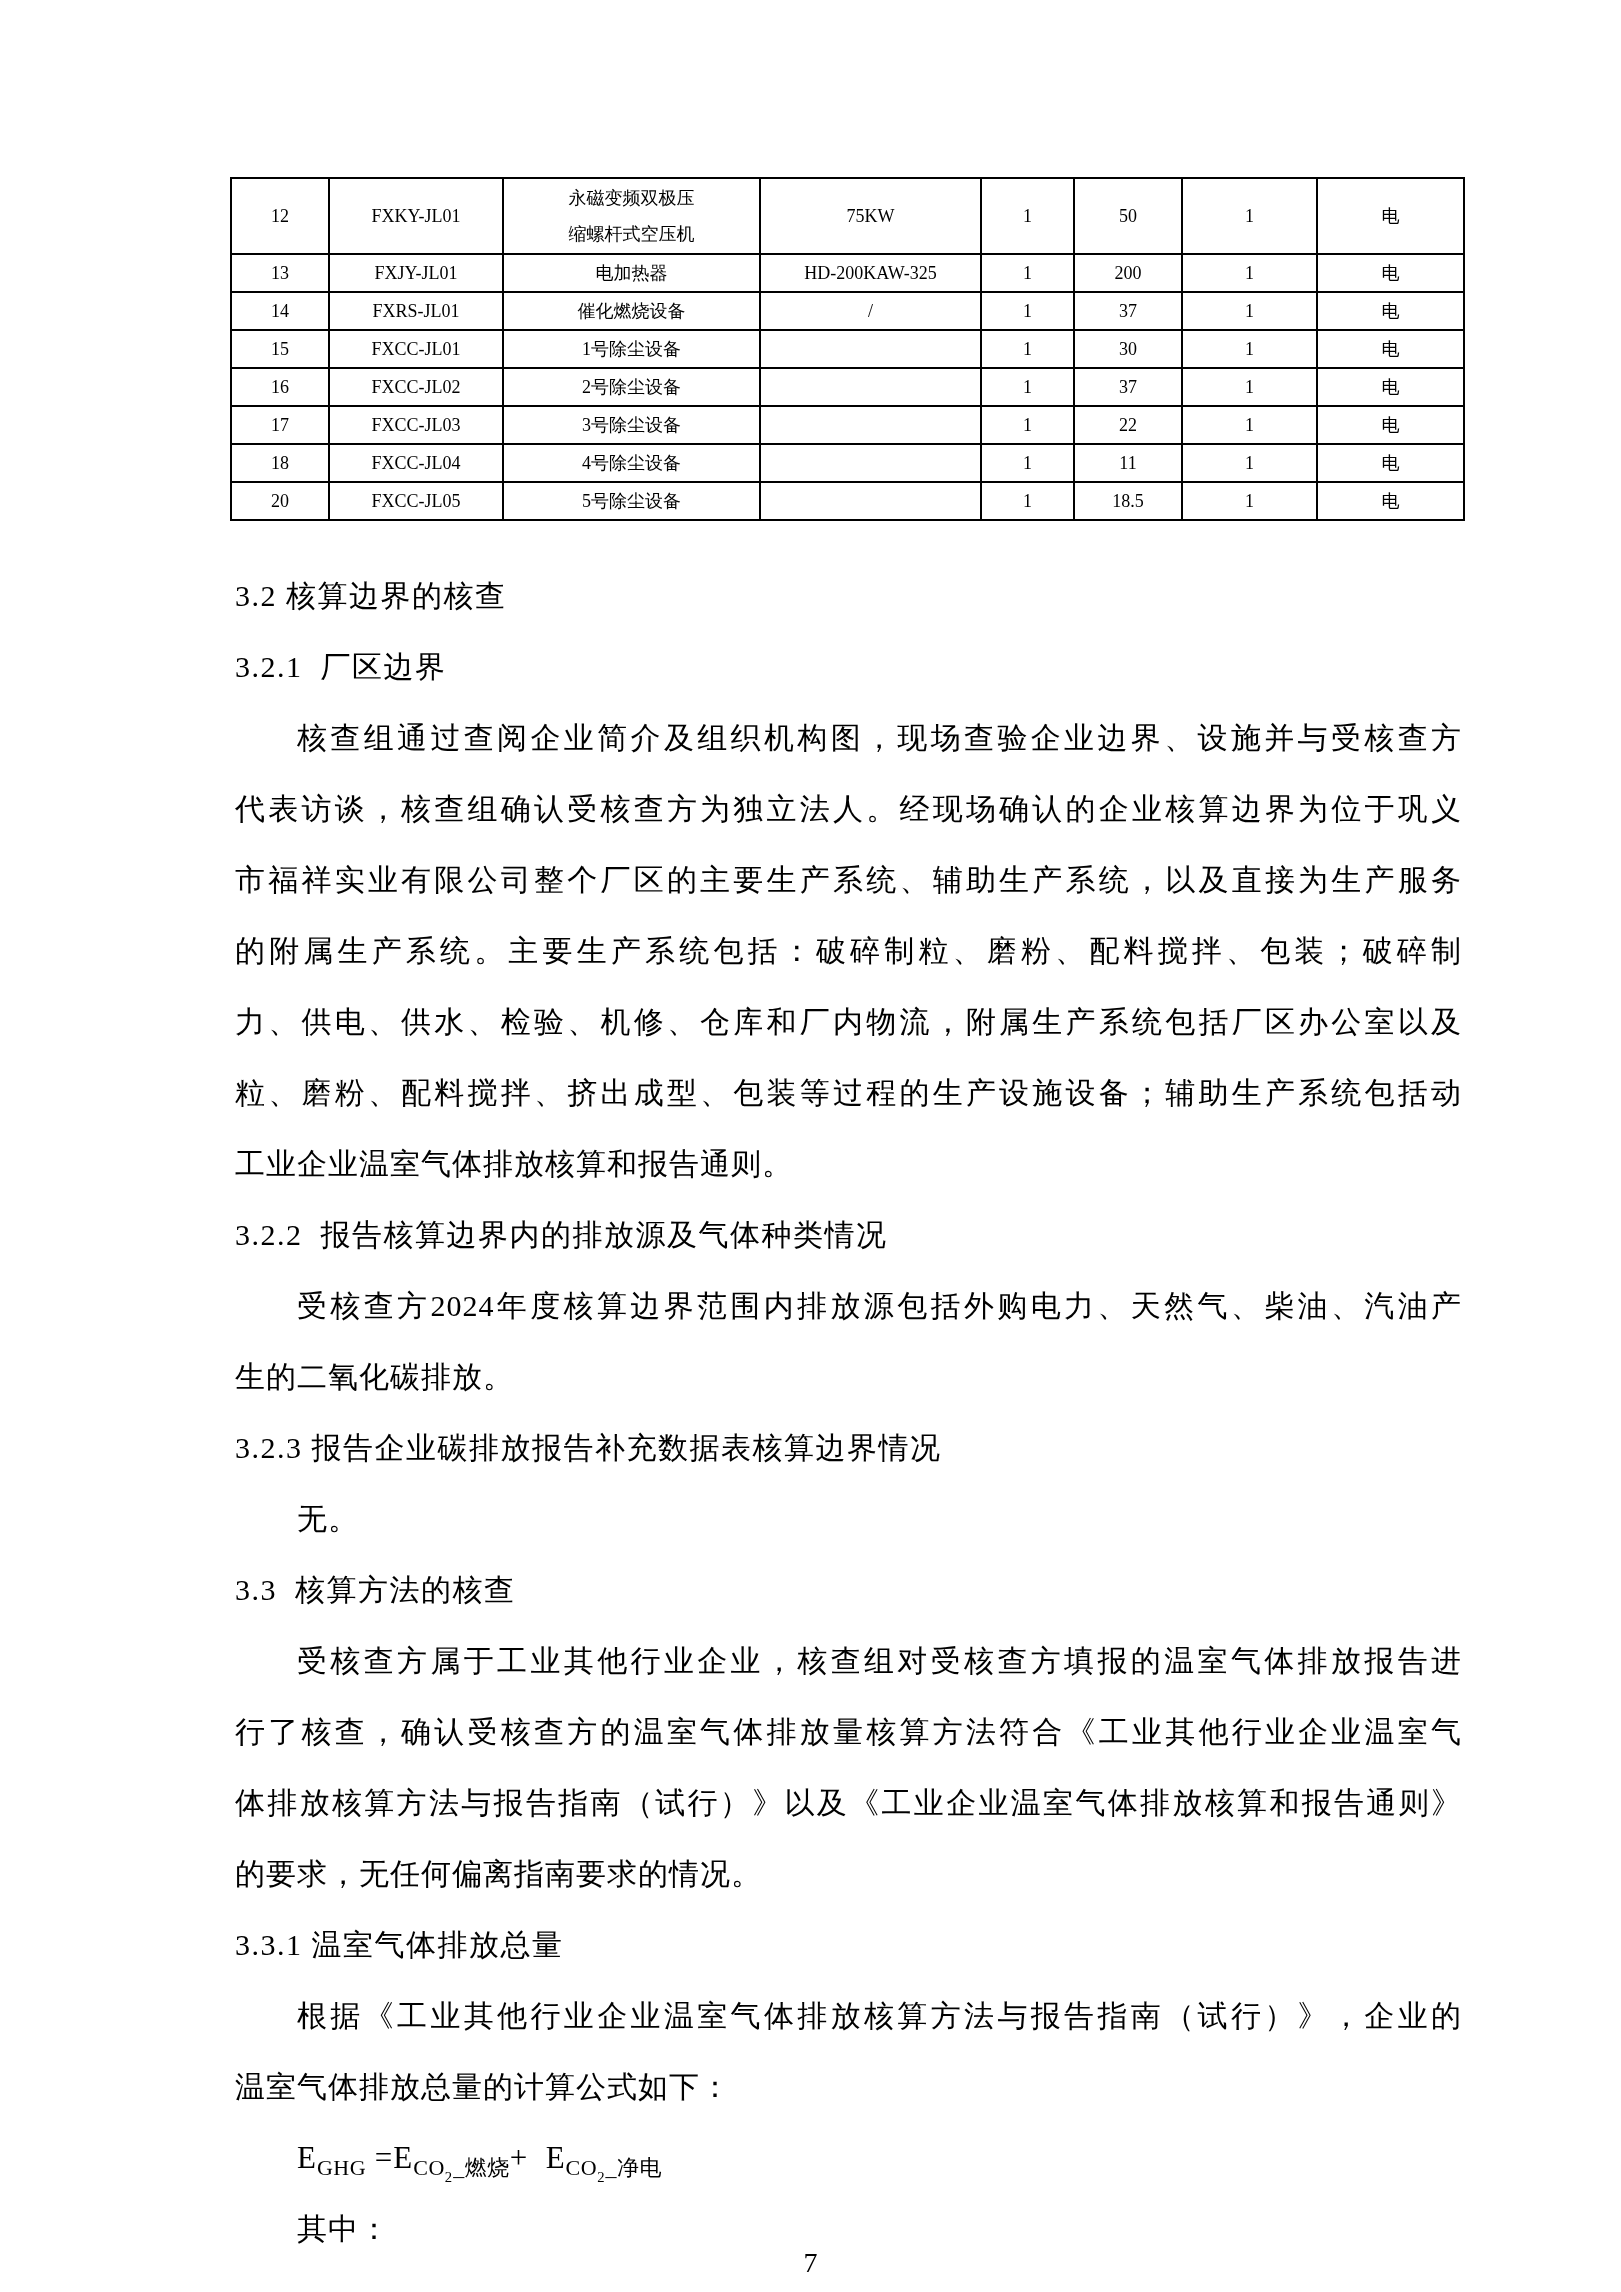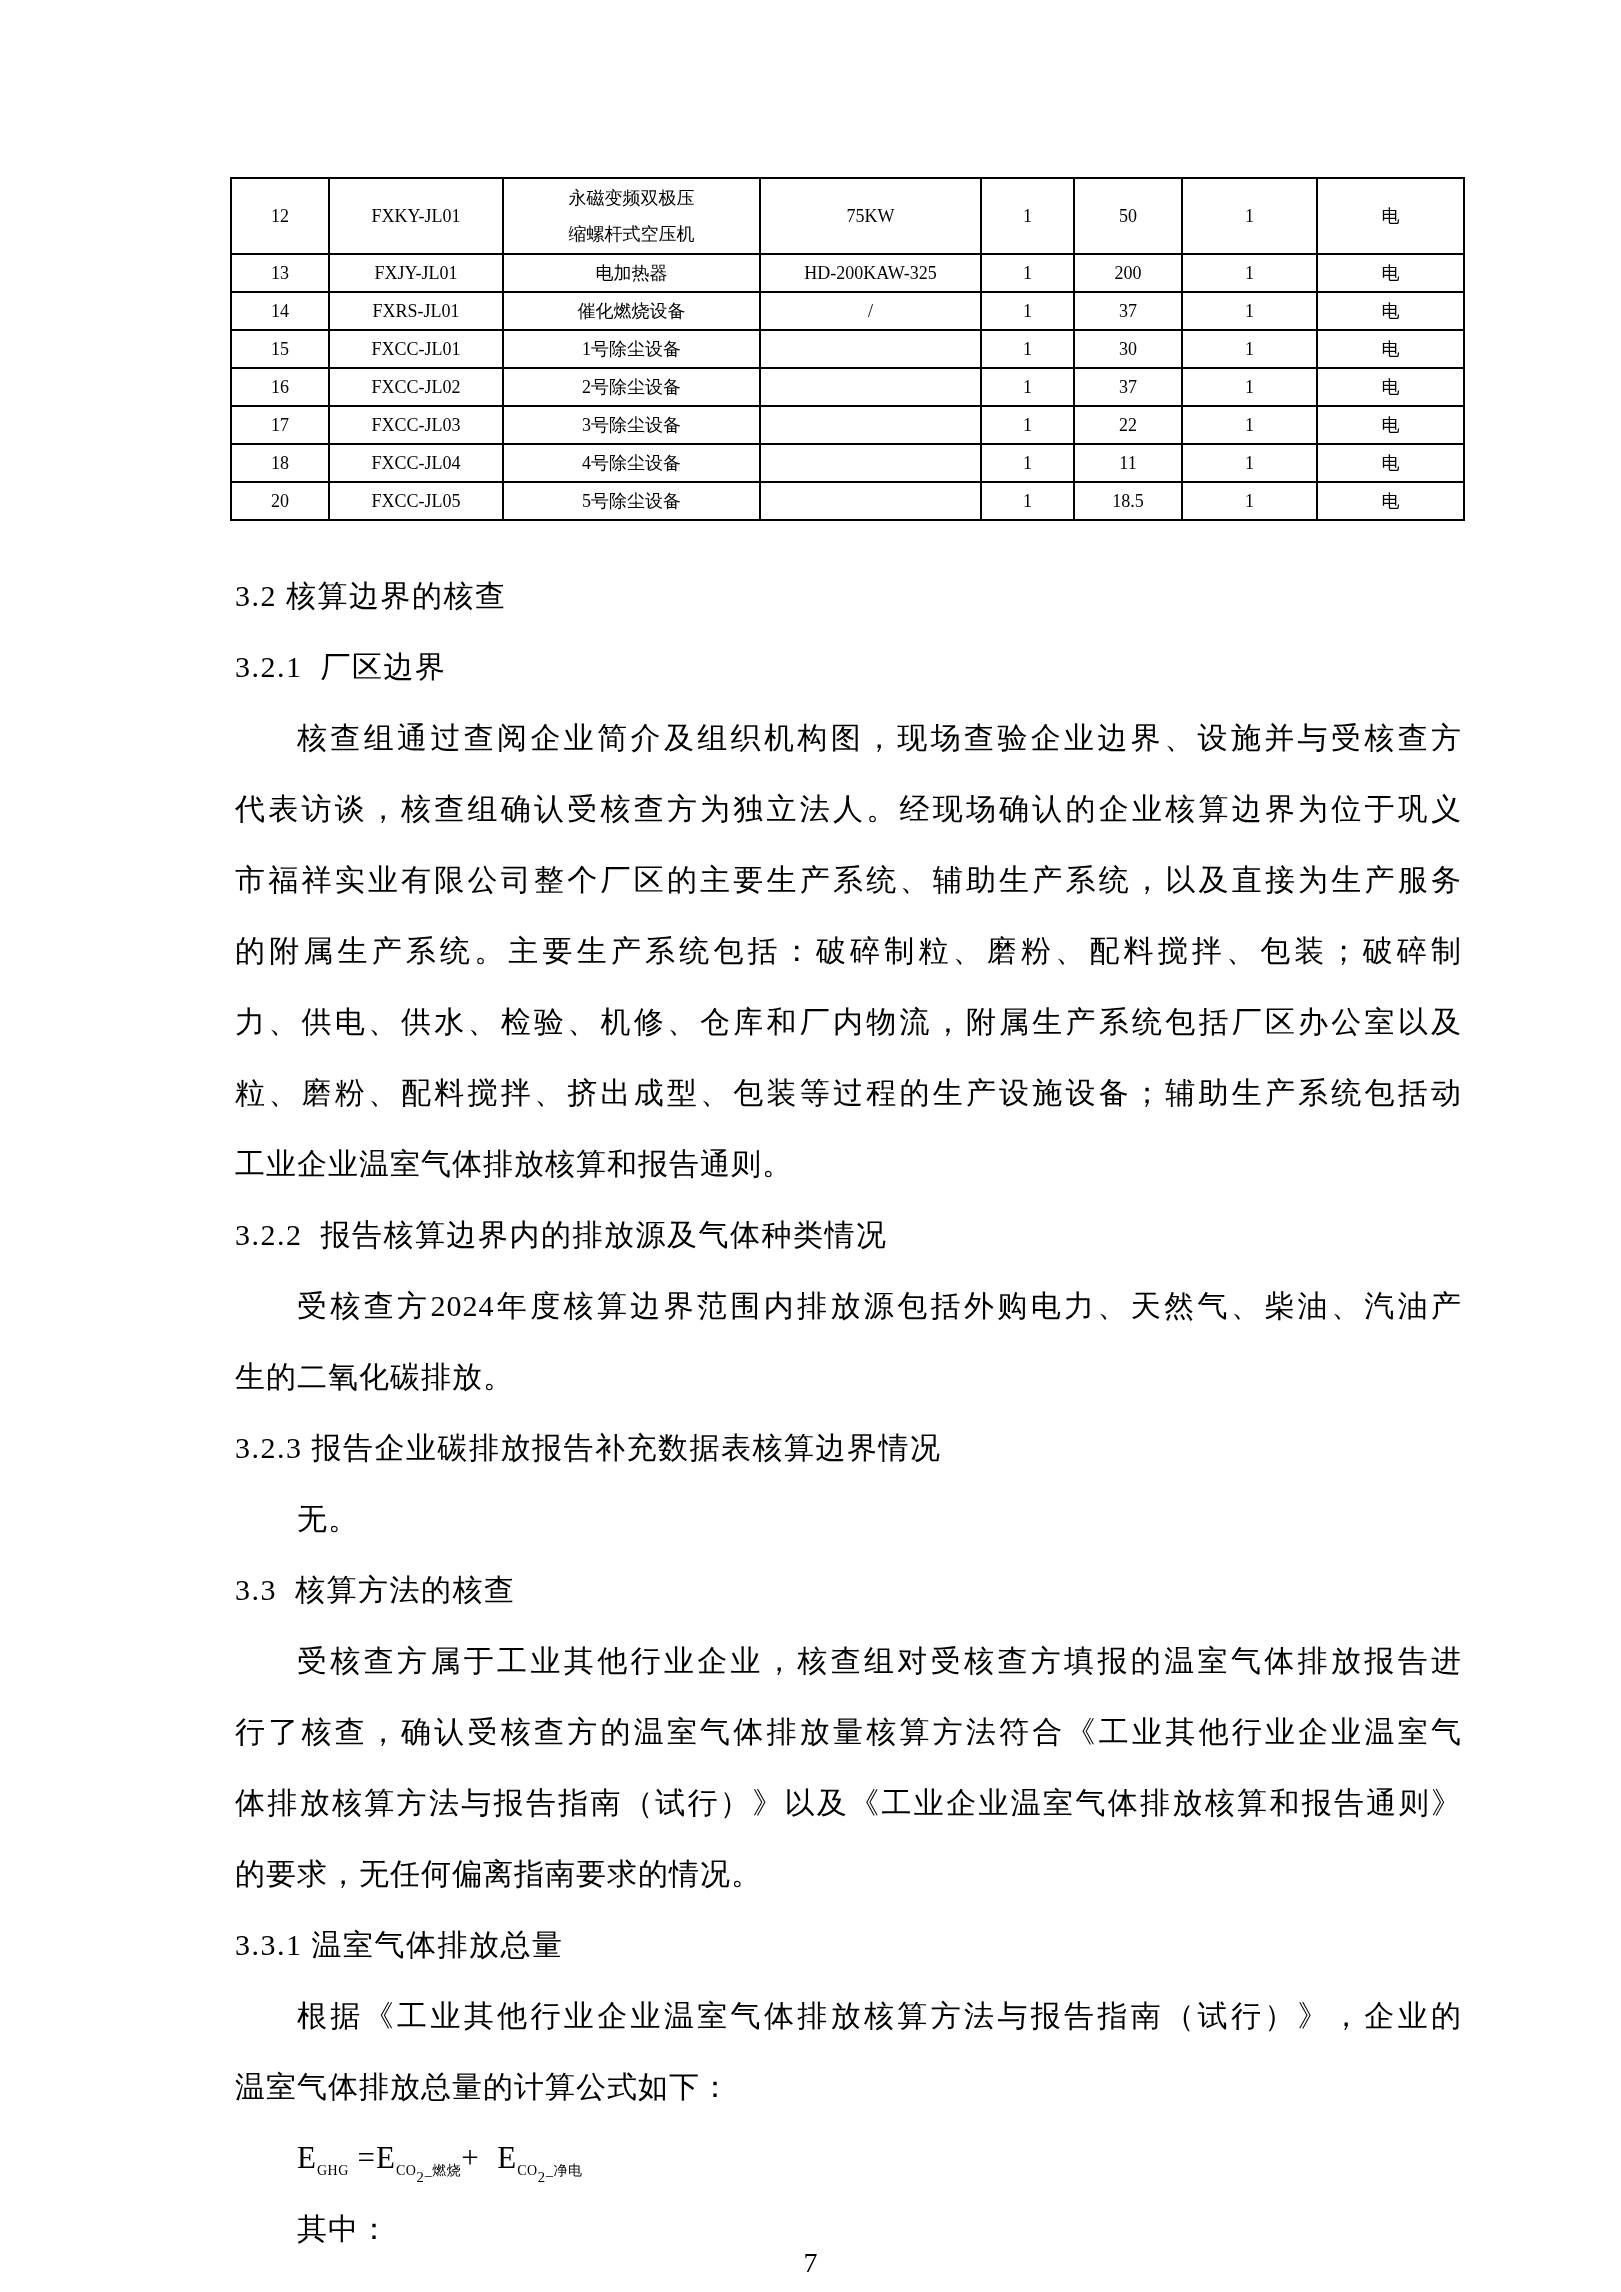--- a/index.html
+++ b/index.html
@@ -40,21 +40,21 @@
     font-size:30px;
     line-height:71px;
     letter-spacing:1px;
   }
   .line{height:71px;overflow:hidden;white-space:pre-wrap;}
   .line.j{text-align:justify;text-align-last:justify;}
   .line.ind{text-indent:62px;}
   .line.h{letter-spacing:1.5px;}
   
   .formula .fm{font-size:31px;}
-  .formula .fs{font-size:14px;vertical-align:-6.9px;letter-spacing:0.5px;}
+  .formula .fs{font-size:22px;vertical-align:-6.9px;letter-spacing:0.5px;}
   .formula .fss{font-size:14.7px;vertical-align:-13.7px;}
   
   .pageno{
     position:absolute;left:0;top:2243px;width:1621px;
     text-align:center;font-size:28px;line-height:39px;
   }
 </style>
 </head>
 <body>
 

